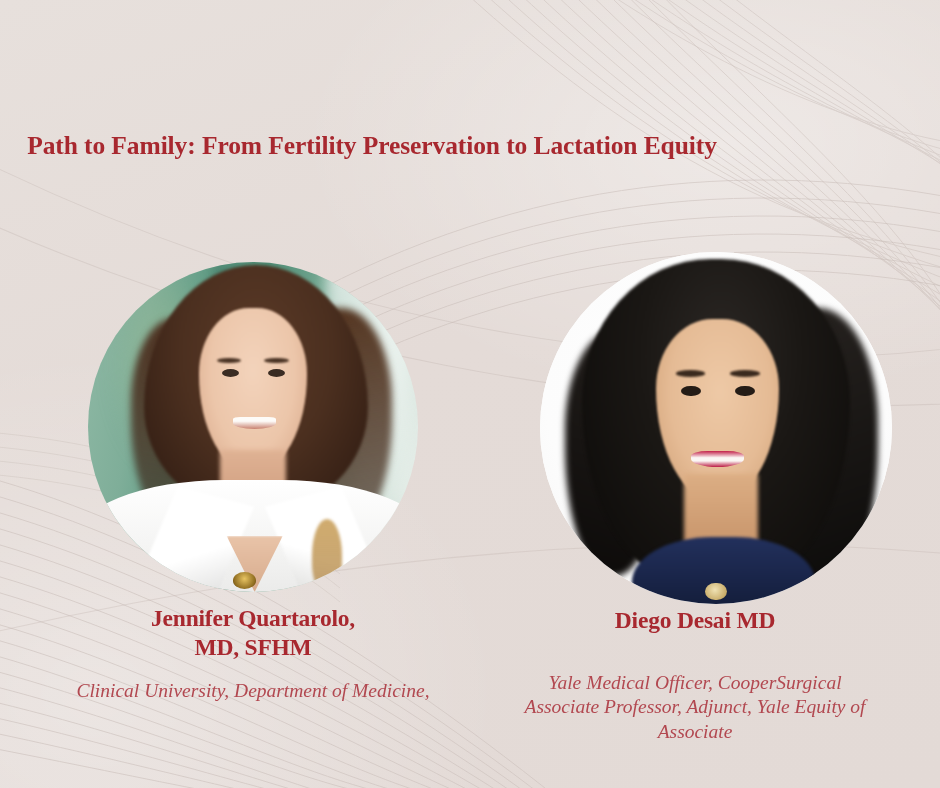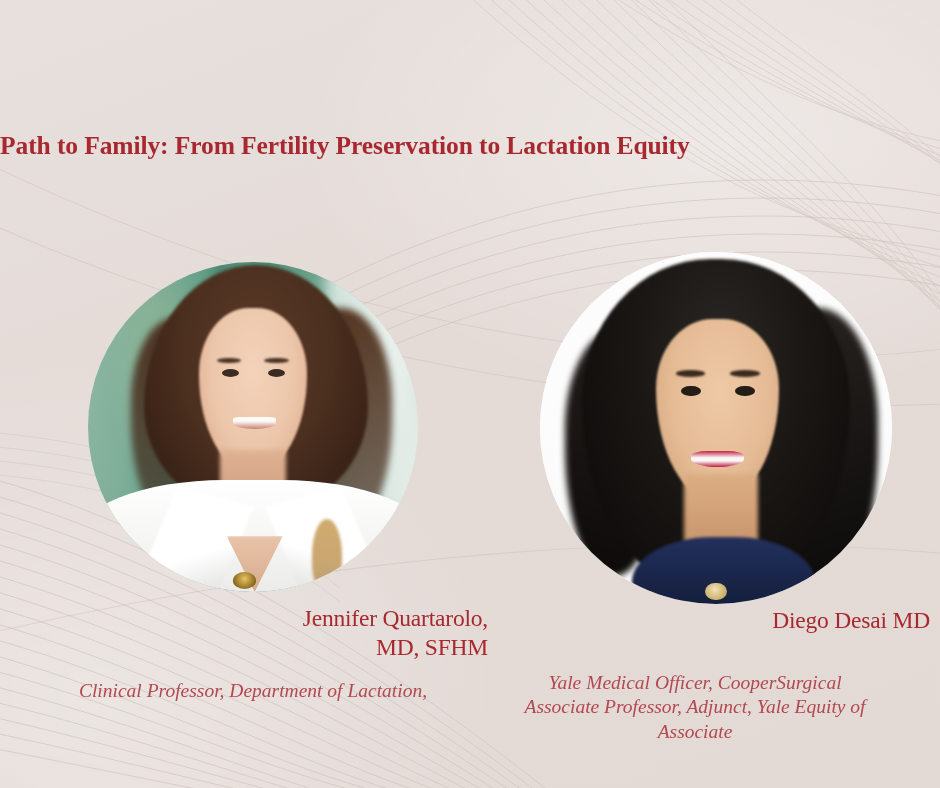--- a/index.html
+++ b/index.html
@@ -35,21 +35,21 @@
       radial-gradient(ellipse 620px 520px at 10% 88%, rgba(255,255,255,0.30), rgba(255,255,255,0) 66%),
       linear-gradient(160deg, #e7e0dc 0%, #e4dbd7 45%, #e3dad6 100%);
   }
 
   
   .headline {
     position: absolute;
     left: 0;
     top: 131px;
     width: 744px;
-    text-align: left;
+    text-align: center;
     font-size: 25.5px;
     font-weight: bold;
     letter-spacing: -0.1px;
     color: #a8282f;
     white-space: nowrap;
   }
 
   
   .speakers {
     position: absolute;
@@ -328,26 +328,25 @@
   .caption {
     position: absolute;
     width: 470px;
     text-align: center;
   }
   .cap-left  { left: 18px;  top: 604px; }
   .cap-right { left: 460px; top: 606px; }
 
   .name {
     color: #a8282f;
-    font-weight: normal;
+    font-weight: bold;
     font-size: 23.5px;
     line-height: 1.22;
     letter-spacing: -0.2px;
     margin: 0;
-    text-align: right;
   }
   .role {
     color: #b24850;
     font-style: italic;
     font-size: 19.5px;
     line-height: 1.27;
     margin: 0;
   }
   .role-left  { margin-top: 18px; }
   .role-right { margin-top: 36px; }
@@ -503,21 +502,21 @@
     </div>
 
   </div>
 
   <div class="caption cap-left">
     <p class="name">
       <span>Jennifer Quartarolo,</span><br>
       <span>MD, SFHM</span>
     </p>
     <p class="role role-left">
-      <span>Clinical Professor, Department of Lactation,</span><br>
+      <span>Clinical University, Department of Medicine,</span><br>
     </p>
   </div>
 
   <div class="caption cap-right">
     <p class="name">
       <span>Diego Desai MD</span>
     </p>
     <p class="role role-right">
       <span>Yale Medical Officer, CooperSurgical</span><br>
       <span>Associate Professor, Adjunct, Yale Equity of</span><br>

